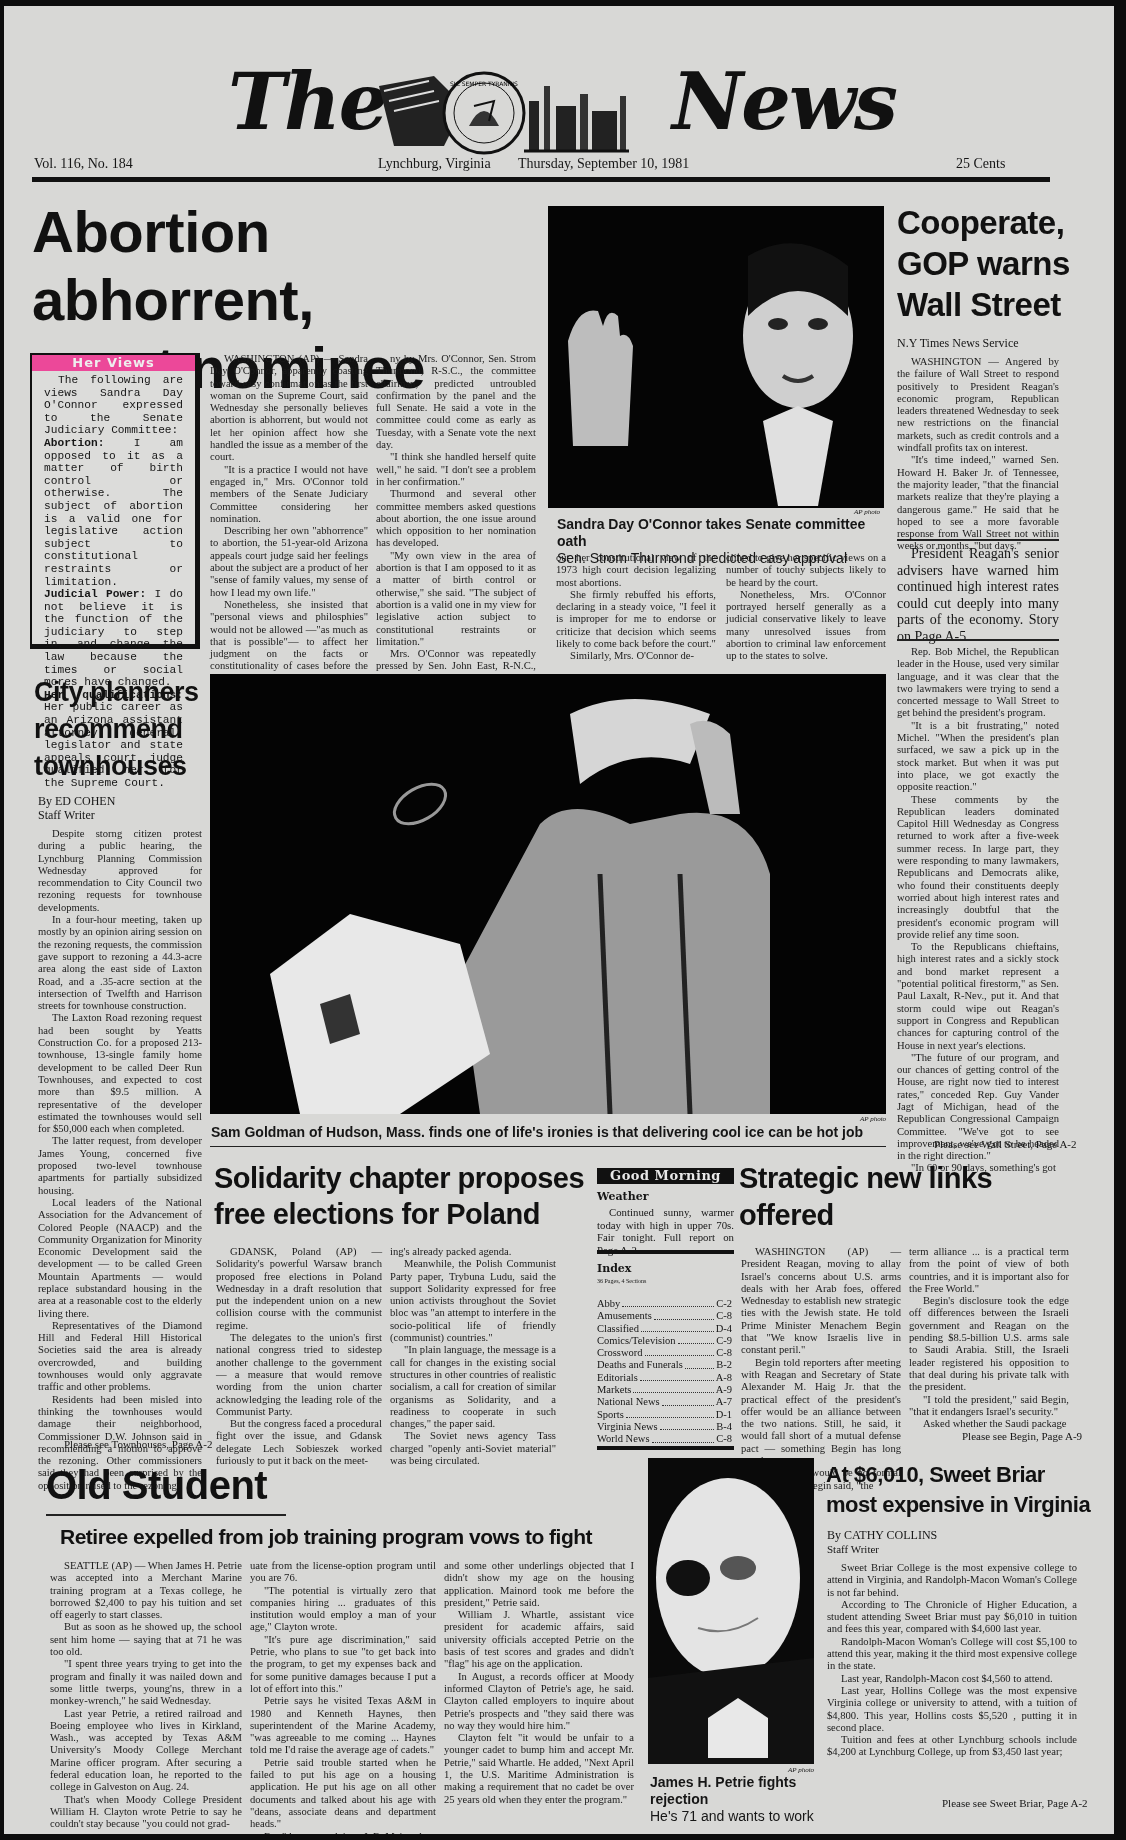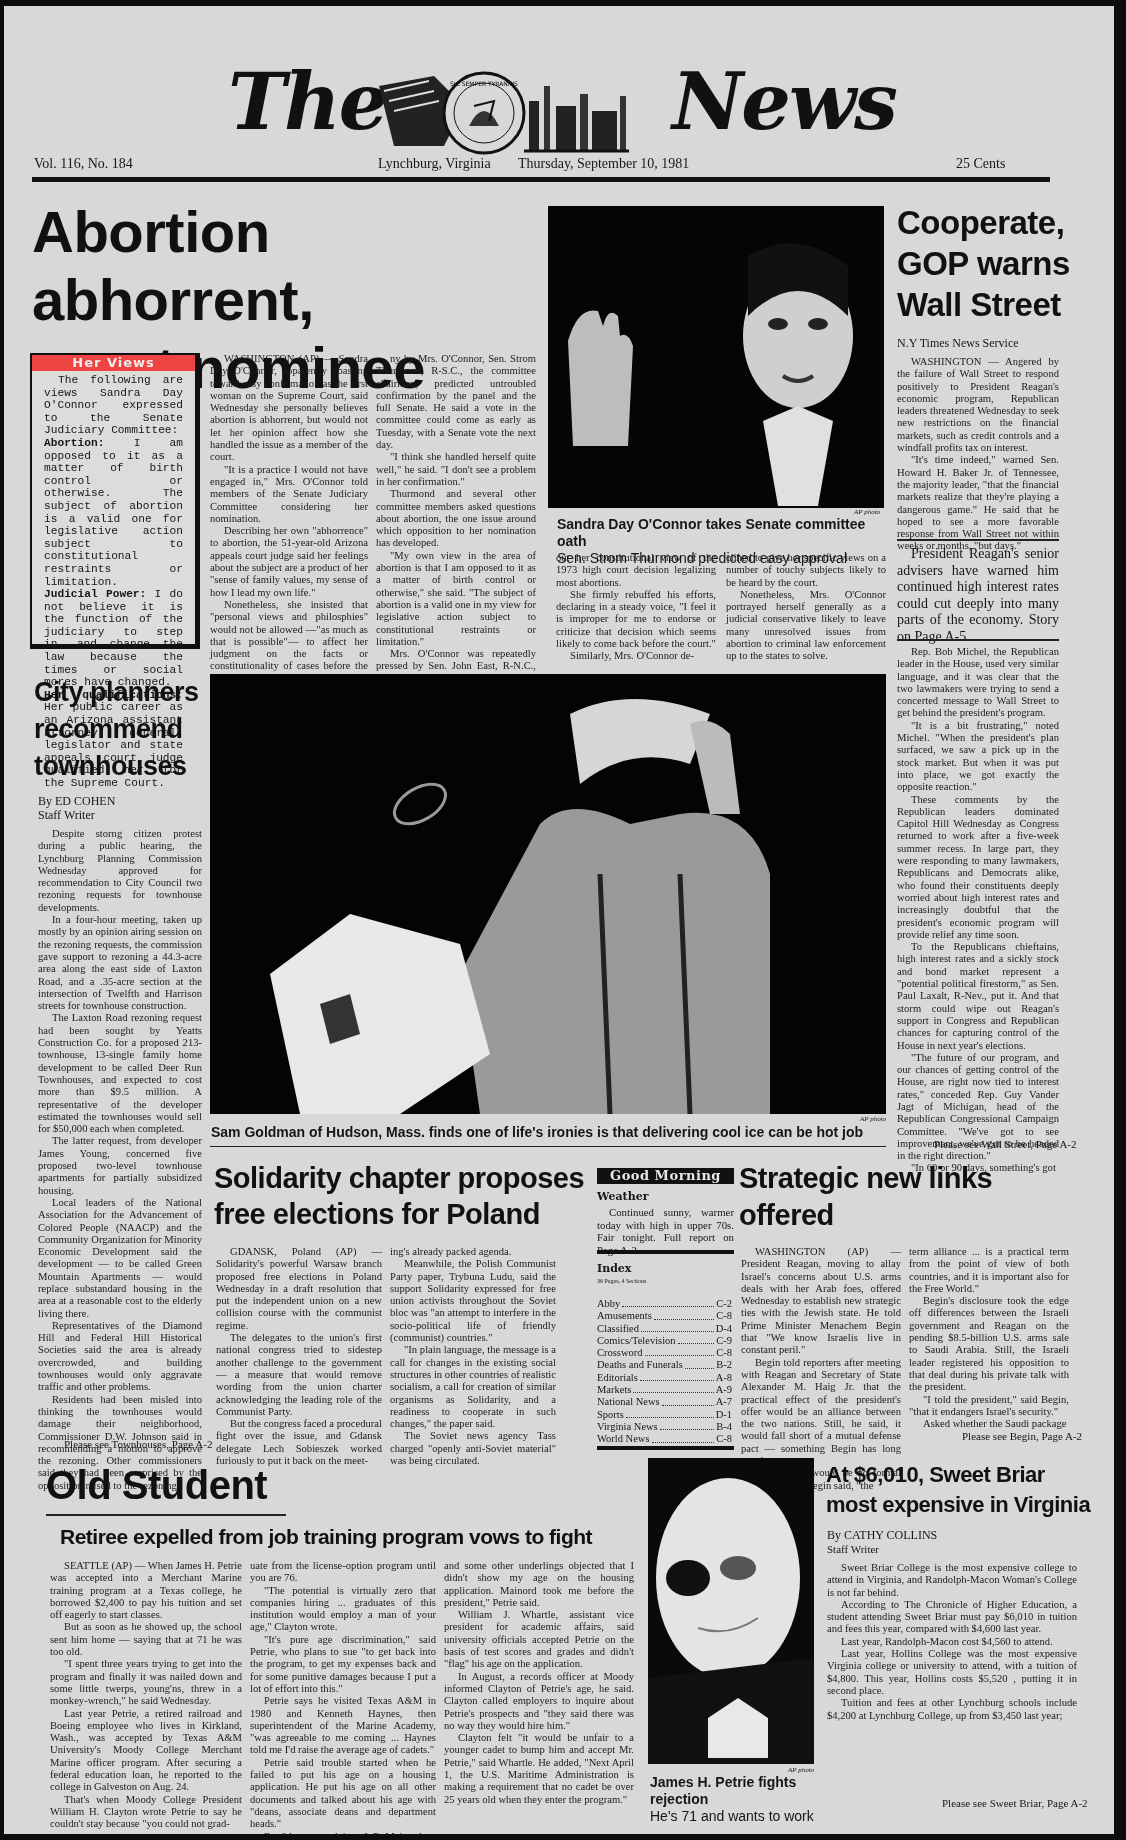--- a/index.html
+++ b/index.html
@@ -31,21 +31,21 @@
   }
   .body p { text-indent: 14px; }
   .byline { position: absolute; font-family: "Liberation Serif", serif; font-size: 12px; line-height: 14px; }
   .seepage { position: absolute; font-family: "Liberation Serif", serif; font-size: 11px; }
   .photo { position: absolute; background: #050505; overflow: hidden; }
   .credit { position: absolute; font-family: "Liberation Serif", serif; font-size: 7px; font-style: italic; }
   .caption { position: absolute; font-family: "Liberation Sans", sans-serif; font-size: 14px; line-height: 17px; }
   .hr { position: absolute; height: 2px; background: #222; }
   
   .views-box { position: absolute; left: 26px; top: 347px; width: 170px; height: 296px; border: 2px solid #111; border-right-width: 5px; border-bottom-width: 5px; background: #dcdcda; }
-  .views-title { background: #ef4444; color: #eee; font-family: "DejaVu Sans", sans-serif; font-weight: bold; font-size: 13px; text-align: center; height: 16px; line-height: 16px; letter-spacing: 1px; }
+  .views-title { background: #ec4899; color: #eee; font-family: "DejaVu Sans", sans-serif; font-weight: bold; font-size: 13px; text-align: center; height: 16px; line-height: 16px; letter-spacing: 1px; }
   .views-body { font-family: Liberation Mono, monospace; font-size: 11.2px; line-height: 12.6px; padding: 3px 12px; text-align: justify; }
   .views-body b { font-weight: bold; }
   
   .gm-title { position: absolute; left: 593px; top: 1162px; width: 137px; height: 16px; background: #111; color: #e8e8e8; font-family: "DejaVu Serif", serif; font-weight: bold; font-size: 13px; line-height: 16px; text-align: center; letter-spacing: 0.5px; }
   .gm-sub { position: absolute; font-family: "DejaVu Serif", serif; font-weight: bold; font-size: 11px; }
   .gm-text { position: absolute; font-family: "Liberation Serif", serif; font-size: 10.8px; line-height: 12.5px; text-align: justify; }
   .idx-row { display: flex; font-family: "Liberation Serif", serif; font-size: 10.5px; line-height: 12.3px; }
   .idx-row .dots { flex: 1; border-bottom: 1px dotted #333; margin: 0 2px 3px 2px; }
 </style>
 </head>
@@ -288,21 +288,21 @@
     <p>WASHINGTON (AP) — President Reagan, moving to allay Israel's concerns about U.S. arms deals with her Arab foes, offered Wednesday to establish new strategic ties with the Jewish state. He told Prime Minister Menachem Begin that "We know Israelis live in constant peril."</p>
       <p>Begin told reporters after meeting with Reagan and Secretary of State Alexander M. Haig Jr. that the practical effect of the president's offer would be an alliance between the two nations. Still, he said, it would fall short of a mutual defense pact — something Begin has long sought.</p>
       <p>While there would be no formal military treaty, Begin said, "the</p>
   </div>
   <div class="body" style="left:905px; top:1240px; width:160px;">
     <p style="text-indent:0">term alliance ... is a practical term from the point of view of both countries, and it is important also for the Free World."</p>
       <p>Begin's disclosure took the edge off differences between the Israeli government and Reagan on the pending $8.5-billion U.S. arms sale to Saudi Arabia. Still, the Israeli leader registered his opposition to that deal during his private talk with the president.</p>
       <p>"I told the president," said Begin, "that it endangers Israel's security."</p>
       <p>Asked whether the Saudi package</p>
   </div>
-  <div class="seepage" style="left:958px; top:1424px;">Please see Begin, Page A-2</div>
+  <div class="seepage" style="left:958px; top:1424px;">Please see Begin, Page A-9</div>
 
   <div class="hl" style="left:42px; top:1456px; font-size:40px; line-height:46px;">Old Student</div>
   <div class="hr" style="left:42px; top:1508px; width:240px;"></div>
   <div class="hl" style="left:56px; top:1518px; font-size:21px; line-height:26px; width:590px;">Retiree expelled from job training program vows to fight</div>
   <div class="body" style="left:46px; top:1554px; width:192px;">
     <p>SEATTLE (AP) — When James H. Petrie was accepted into a Merchant Marine training program at a Texas college, he borrowed $2,400 to pay his tuition and set off eagerly to start classes.</p>
       <p>But as soon as he showed up, the school sent him home — saying that at 71 he was too old.</p>
       <p>"I spent three years trying to get into the program and finally it was nailed down and some little twerps, young'ns, threw in a monkey-wrench," he said Wednesday.</p>
       <p>Last year Petrie, a retired railroad and Boeing employee who lives in Kirkland, Wash., was accepted by Texas A&amp;M University's Moody College Merchant Marine officer program. After securing a federal education loan, he reported to the college in Galveston on Aug. 24.</p>
       <p>That's when Moody College President William H. Clayton wrote Petrie to say he couldn't stay because "you could not grad-</p>
@@ -343,19 +343,20 @@
     <div>At $6,010, Sweet Briar</div>
     <div>most expensive in Virginia</div>
   </div>
   <div class="byline" style="left:823px; top:1522px;">
     <div>By CATHY COLLINS</div>
     <div style="font-size:11px;">Staff Writer</div>
   </div>
   <div class="body" style="left:823px; top:1556px; width:250px;">
     <p>Sweet Briar College is the most expensive college to attend in Virginia, and Randolph-Macon Woman's College is not far behind.</p>
       <p>According to The Chronicle of Higher Education, a student attending Sweet Briar must pay $6,010 in tuition and fees this year, compared with $4,600 last year.</p>
+      <p>Randolph-Macon Woman's College will cost $5,100 to attend this year, making it the third most expensive college in the state.</p>
       <p>Last year, Randolph-Macon cost $4,560 to attend.</p>
       <p>Last year, Hollins College was the most expensive Virginia college or university to attend, with a tuition of $4,800. This year, Hollins costs $5,520 , putting it in second place.</p>
       <p>Tuition and fees at other Lynchburg schools include $4,200 at Lynchburg College, up from $3,450 last year;</p>
   </div>
   <div class="seepage" style="left:938px; top:1791px;">Please see Sweet Briar, Page A-2</div>
 
 </div>
 
 </body></html>

